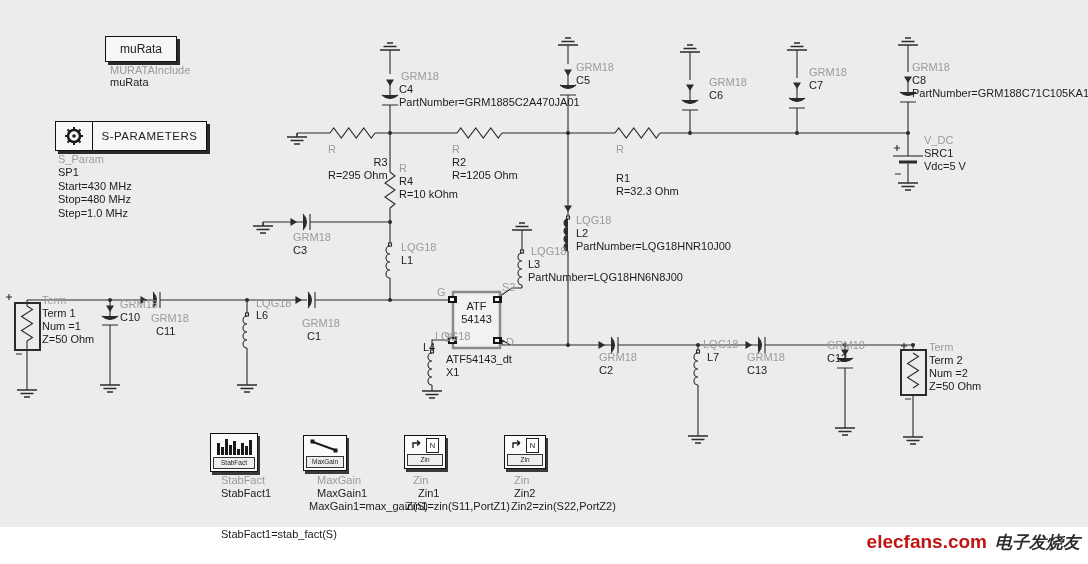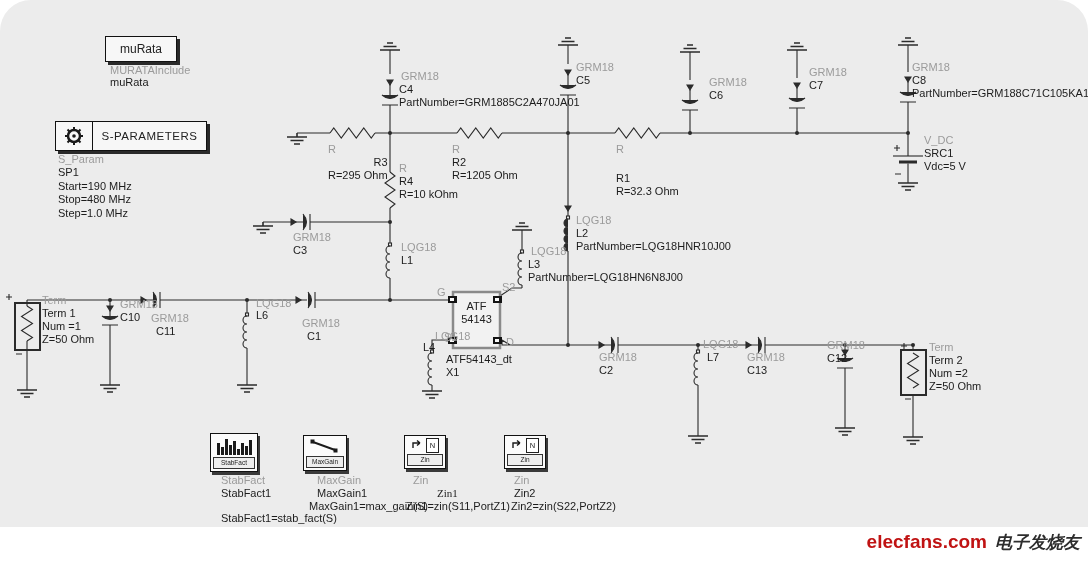--- a/index.html
+++ b/index.html
@@ -1,17 +1,17 @@
 <!DOCTYPE html>
 <html><head>
 <meta charset="utf-8">
 <style>
   html,body{margin:0;padding:0;background:#fff;}
   .stage{position:relative;width:1088px;height:564px;background:#fff;overflow:hidden;
-         font-family:"Liberation Sans",sans-serif;border-radius:31px;}
+         font-family:"Liberation Sans",sans-serif;}
   .schembg{position:absolute;left:0;top:0;width:1088px;height:527px;background:#ececec;}
   svg.canvas{position:absolute;left:0;top:0;}
   .lb{position:absolute;font:11px/12.5px "Liberation Sans",sans-serif;color:#1c1c1c;
       white-space:pre-line;}
   .lb.g{color:#9b9b9b;}
   .lb.lh13{line-height:13px;}
   
   .hardbox{position:absolute;background:#f7f7f7;border:1.5px solid #111;
            box-shadow:3px 3px 0 #2a2a2a;display:flex;align-items:center;justify-content:center;}
   .murata{left:105px;top:36px;width:70px;height:24px;font:12px "Liberation Sans",sans-serif;color:#222;}
@@ -222,21 +222,21 @@
       <svg width="26" height="22" stroke="#1a1a1a" fill="none">
         <circle cx="13" cy="11" r="6" stroke-width="2.5"></circle>
         <circle cx="13" cy="11" r="1.8" fill="#1a1a1a" stroke="none"></circle>
         <path d="M13,2 V5 M13,17 V20 M4,11 H7 M19,11 H22 M6.5,4.5 L8.7,6.7 M17.3,15.3 L19.5,17.5 M19.5,4.5 L17.3,6.7 M8.7,15.3 L6.5,17.5" stroke-width="2"></path>
       </svg>
     </div>
     <div class="ttl">S-PARAMETERS</div>
   </div>
   <div class="lb g" style="left:58px;top:153px;">S_Param</div>
   <div class="lb" style="left:58px;top:166px;line-height:13.5px;">SP1
-Start=190 MHz
+Start=430 MHz
 Stop=480 MHz
 Step=1.0 MHz</div>
 
   <div class="lb g lh13" style="left:42px;top:294px;">Term</div>
   <div class="lb lh13" style="left:42px;top:307px;">Term 1
 Num =1
 Z=50 Ohm</div>
   <div class="lb g" style="left:120px;top:298px;">GRM18</div>
   <div class="lb" style="left:120px;top:311px;">C10</div>
   <div class="lb g" style="left:151px;top:312px;">GRM18</div>
@@ -346,26 +346,26 @@
       <svg width="13" height="12" stroke="#1a1a1a" fill="none">
         <path d="M2,9 V4 H9 M9,4 L6,1.5 M9,4 L6,6.5" stroke-width="1.4"></path>
       </svg>
       <span class="nbox">N</span>
     </div>
     <div class="strip">Zin</div>
   </div>
 
   <div class="lb g" style="left:221px;top:474px;">StabFact</div>
   <div class="lb" style="left:221px;top:487px;">StabFact1</div>
-  <div class="lb" style="left:221px;top:512px;">StabFact1=stab_fact(S)</div>
+  <div class="lb" style="left:221px;top:528px;">StabFact1=stab_fact(S)</div>
   <div class="lb g" style="left:317px;top:474px;">MaxGain</div>
   <div class="lb" style="left:317px;top:487px;">MaxGain1</div>
   <div class="lb" style="left:309px;top:500px;">MaxGain1=max_gain(S)</div>
   <div class="lb g" style="left:413px;top:474px;">Zin</div>
-  <div class="lb" style="left:437px;top:487px;font-family:Liberation Serif, serif;">Zin1</div>
+  <div class="lb" style="left:418px;top:487px;">Zin1</div>
   <div class="lb" style="left:406px;top:500px;">Zin1=zin(S11,PortZ1)</div>
   <div class="lb g" style="left:514px;top:474px;">Zin</div>
   <div class="lb" style="left:514px;top:487px;">Zin2</div>
   <div class="lb" style="left:511px;top:500px;">Zin2=zin(S22,PortZ2)</div>
 
   <div class="wm">
     <span class="brand">elecfans.com</span><span class="cn">电子发烧友</span>
   </div>
 </div>
 

